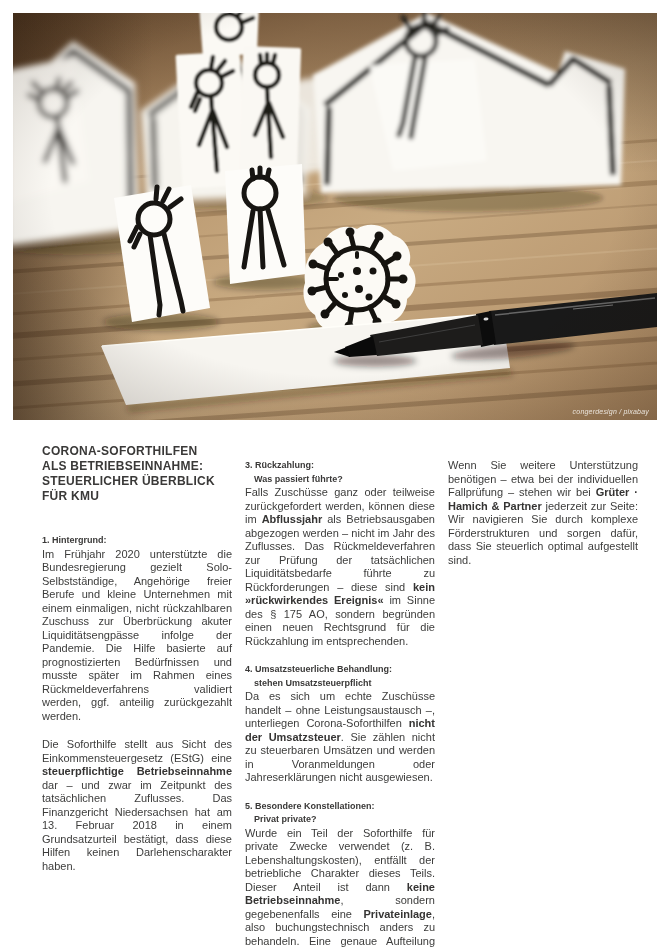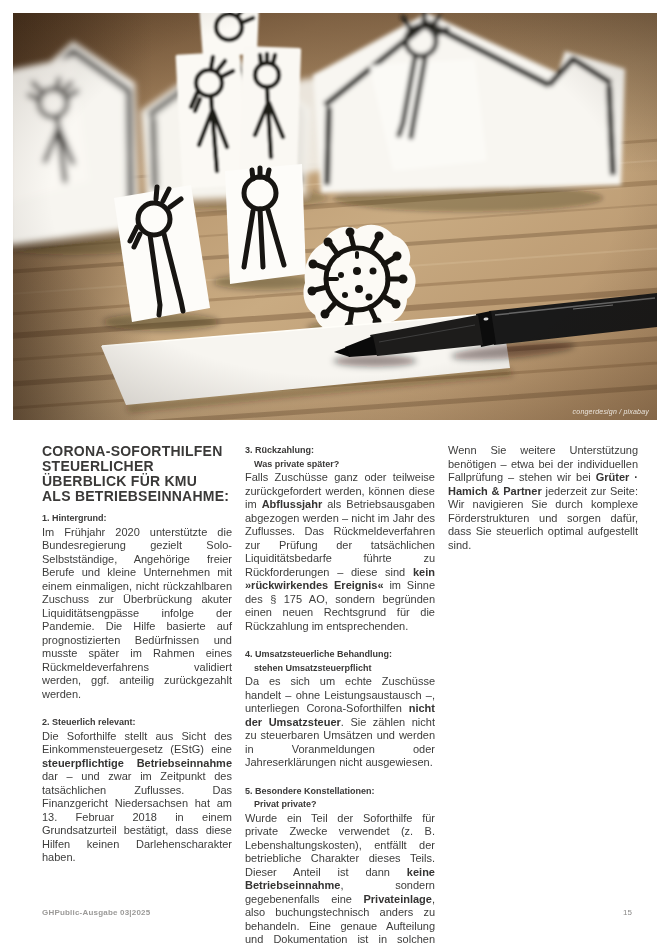--- a/index.html
+++ b/index.html
@@ -11,24 +11,24 @@
   .photo{position:absolute;left:13px;top:13px;width:644px;height:407px;margin:0;overflow:hidden;}
   .photo svg{display:block;width:644px;height:407px;}
   .credit{
     position:absolute;right:8px;bottom:5px;font-size:7px;font-style:italic;
     color:rgba(242,238,231,.92);letter-spacing:.2px;
   }
   
   .content{position:absolute;left:42px;top:444px;width:596px;display:flex;gap:13px;}
   .col{width:190px;}
   .title{
-    margin:0 0 8px 0;font-size:14px;line-height:15px;font-weight:bold;
+    margin:0 0 30px 0;font-size:12px;line-height:15px;font-weight:bold;
     letter-spacing:.25px;color:#3a3938;
   }
-  .section{margin:0 0 15px 0;}
+  .section{margin:15px 0 15px 0;}
   .section .h1,.section .h2{
     font-weight:bold;font-size:9px;line-height:13.5px;color:#3a3938;
   }
   .section .h2{padding-left:9px;}
   .section p{
     margin:0;font-size:11px;line-height:13.5px;text-align:justify;
     color:#3c3c3b;hyphens:auto;-webkit-hyphens:auto;
   }
   .section p b{color:#353433;}
   
@@ -218,39 +218,38 @@
 
       <rect x="0" y="0" width="644" height="407" fill="url(#vig)"></rect>
     </svg>
     <figcaption class="credit">congerdesign / pixabay</figcaption>
   </figure>
 
   <main class="content">
     <section class="col">
       <h1 class="title" id="article-title">
           <div>CORONA-SOFORTHILFEN</div>
+          <div>ALS BETRIEBSEINNAHME:</div>
           <div>STEUERLICHER ÜBERBLICK FÜR KMU</div>
-          <div>ALS BETRIEBSEINNAHME:</div>
         </h1>
       <div class="sections">
           <div class="section">
             <div class="h1">1. Hintergrund:</div>
             <p><span>Im Frühjahr 2020 unterstützte die Bundesregierung gezielt Solo-Selbstständige, Angehörige freier Berufe und kleine Unternehmen mit einem einmaligen, nicht rückzahlbaren Zuschuss zur Überbrückung akuter Liquiditätsengpässe infolge der Pandemie. Die Hilfe basierte auf prognostizierten Bedürfnissen und musste später im Rahmen eines Rückmeldeverfahrens validiert werden, ggf. anteilig zurückgezahlt werden.</span></p>
           </div>
           <div class="section">
-            <div class="h1">2. Steuerlich relevant:</div>
             <p><span>Die Soforthilfe stellt aus Sicht des Einkommensteuergesetz (EStG) eine </span><b>steuerpflichtige Betriebseinnahme</b><span> dar – und zwar im Zeitpunkt des tatsächlichen Zuflusses. Das Finanzgericht Niedersachsen hat am 13. Februar 2018 in einem Grundsatzurteil bestätigt, dass diese Hilfen keinen Darlehenscharakter haben.</span></p>
           </div>
         </div>
     </section>
     <section class="col">
       <div class="sections">
           <div class="section">
             <div class="h1">3. Rückzahlung:</div>
-            <div class="h2">Was private später?</div>
+            <div class="h2">Was passiert führte?</div>
             <p><span>Falls Zuschüsse ganz oder teilweise zurückgefordert werden, können diese im </span><b>Abflussjahr</b><span> als Betriebsausgaben abgezogen werden – nicht im Jahr des Zuflusses. Das Rückmeldeverfahren zur Prüfung der tatsächlichen Liquiditätsbedarfe führte zu Rückforderungen – diese sind </span><b>kein »rückwirkendes Ereignis«</b><span> im Sinne des § 175 AO, sondern begründen einen neuen Rechtsgrund für die Rückzahlung im entsprechenden.</span></p>
           </div>
           <div class="section">
             <div class="h1">4. Umsatzsteuerliche Behandlung:</div>
             <div class="h2">stehen Umsatzsteuerpflicht</div>
             <p><span>Da es sich um echte Zuschüsse handelt – ohne Leistungsaustausch –, unterliegen Corona-Soforthilfen </span><b>nicht der Umsatzsteuer</b><span>. Sie zählen nicht zu steuerbaren Umsätzen und werden in Voranmeldungen oder Jahreserklärungen nicht ausgewiesen.</span></p>
           </div>
           <div class="section">
             <div class="h1">5. Besondere Konstellationen:</div>
             <div class="h2">Privat private?</div>
@@ -260,18 +259,14 @@
     </section>
     <section class="col">
       <div class="sections">
           <div class="section">
             <p><span>Wenn Sie weitere Unterstützung benötigen – etwa bei der individuellen Fallprüfung – stehen wir bei </span><b>Grüter · Hamich &amp; Partner</b><span> jederzeit zur Seite: Wir navigieren Sie durch komplexe Förderstrukturen und sorgen dafür, dass Sie steuerlich optimal aufgestellt sind.</span></p>
           </div>
         </div>
     </section>
   </main>
 
-  <footer class="footer">
-    <span class="issue">GHPublic-Ausgabe 03|2025</span>
-    <span class="pagenum">15</span>
-  </footer>
 
 </div>
 
 </body></html>

